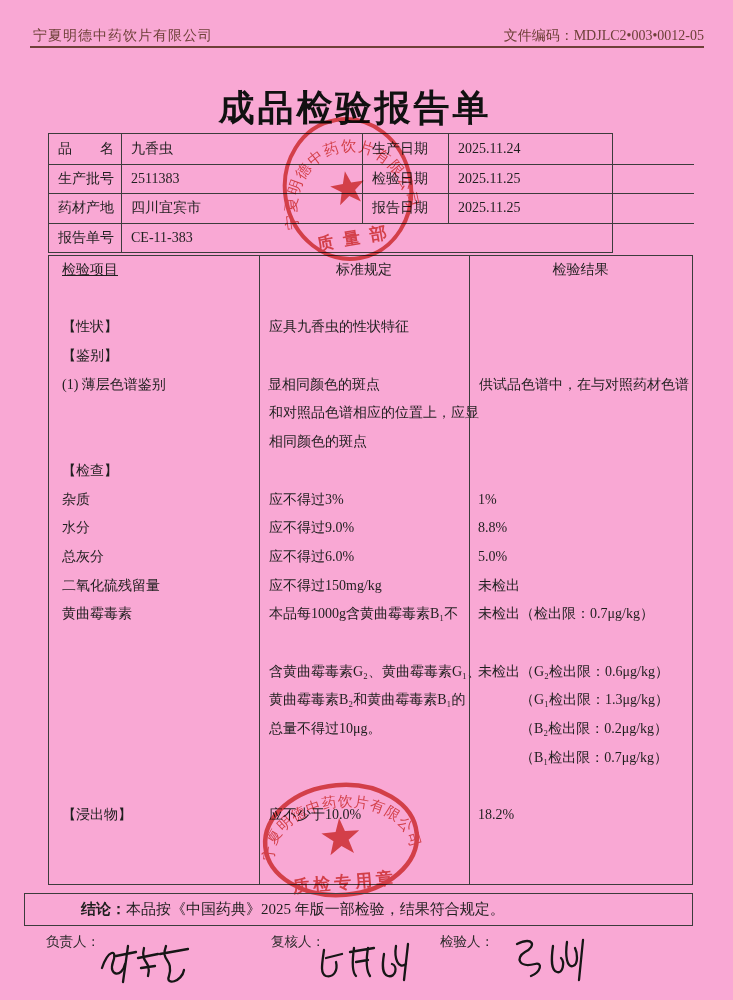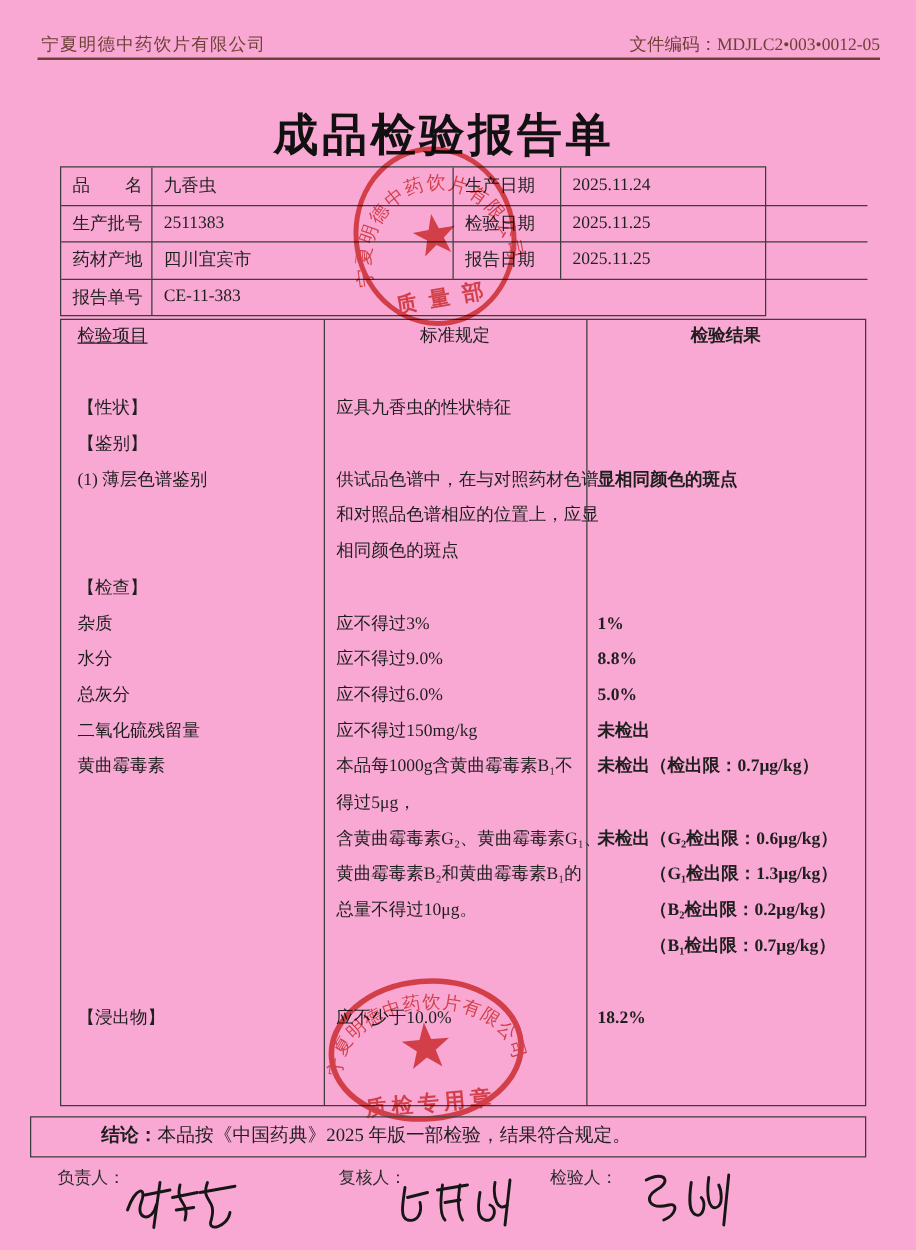--- a/index.html
+++ b/index.html
@@ -25,21 +25,21 @@
   .info .span3 { grid-column:2 / 5; }
   
   .testtbl { position:absolute; left:48px; top:255px; width:645px; height:630px;
              border:1px solid #3c3c3c; box-sizing:border-box; font-size:14px; }
   .vline { position:absolute; top:0; bottom:0; width:1px; background:#3c3c3c; }
   .vline.v1 { left:210px; } .vline.v2 { left:420px; }
   .trow { display:grid; grid-template-columns:210px 210px 223px; height:28.7px; line-height:28.7px; }
   .tcell { white-space:nowrap; overflow:visible; }
   .tcell.item { padding-left:13px; }
   .tcell.standard { padding-left:10px; }
-  .tcell.result { padding-left:9px;font-weight:bold; }
+  .tcell.result { padding-left:9px; }
   .thead .item { text-decoration:underline; }
   .thead .standard, .thead .result { text-align:center; padding-left:0; }
   
   .conclusion { position:absolute; left:24px; top:893px; width:669px; height:33px;
                 border:1px solid #3c3c3c; box-sizing:border-box; line-height:31px;
                 padding-left:56px; font-size:15px; white-space:nowrap; }
   .conclusion b { font-weight:bold; }
   
   .sig-label { position:absolute; top:933px; font-size:13.5px; color:#2a2a2a; white-space:nowrap; }
   .sig-svg { position:absolute; }
@@ -95,22 +95,22 @@
           <div class="tcell item">【性状】</div>
           <div class="tcell standard">应具九香虫的性状特征</div>
         </div>
         <div class="trow">
           <div class="tcell item">【鉴别】</div>
           <div class="tcell standard"></div>
           <div class="tcell result"></div>
         </div>
         <div class="trow">
           <div class="tcell item">(1) 薄层色谱鉴别</div>
+          <div class="tcell result">显相同颜色的斑点</div>
           <div class="tcell standard">供试品色谱中，在与对照药材色谱</div>
-          <div class="tcell result">显相同颜色的斑点</div>
         </div>
         <div class="trow">
           <div class="tcell item"></div>
           <div class="tcell standard">和对照品色谱相应的位置上，应显</div>
           <div class="tcell result"></div>
         </div>
         <div class="trow">
           <div class="tcell item"></div>
           <div class="tcell standard">相同颜色的斑点</div>
           <div class="tcell result"></div>
@@ -140,21 +140,20 @@
           <div class="tcell standard">应不得过150mg/kg</div>
           <div class="tcell result">未检出</div>
         </div>
         <div class="trow">
           <div class="tcell item">黄曲霉毒素</div>
           <div class="tcell standard">本品每1000g含黄曲霉毒素B₁不</div>
           <div class="tcell result">未检出（检出限：0.7μg/kg）</div>
         </div>
         <div class="trow">
           <div class="tcell item"></div>
-          <div class="tcell standard">得过5μg，</div>
           <div class="tcell result"></div>
         </div>
         <div class="trow">
           <div class="tcell item"></div>
           <div class="tcell standard">含黄曲霉毒素G₂、黄曲霉毒素G₁、</div>
           <div class="tcell result">未检出（G₂检出限：0.6μg/kg）</div>
         </div>
         <div class="trow">
           <div class="tcell item"></div>
           <div class="tcell standard">黄曲霉毒素B₂和黄曲霉毒素B₁的</div>

